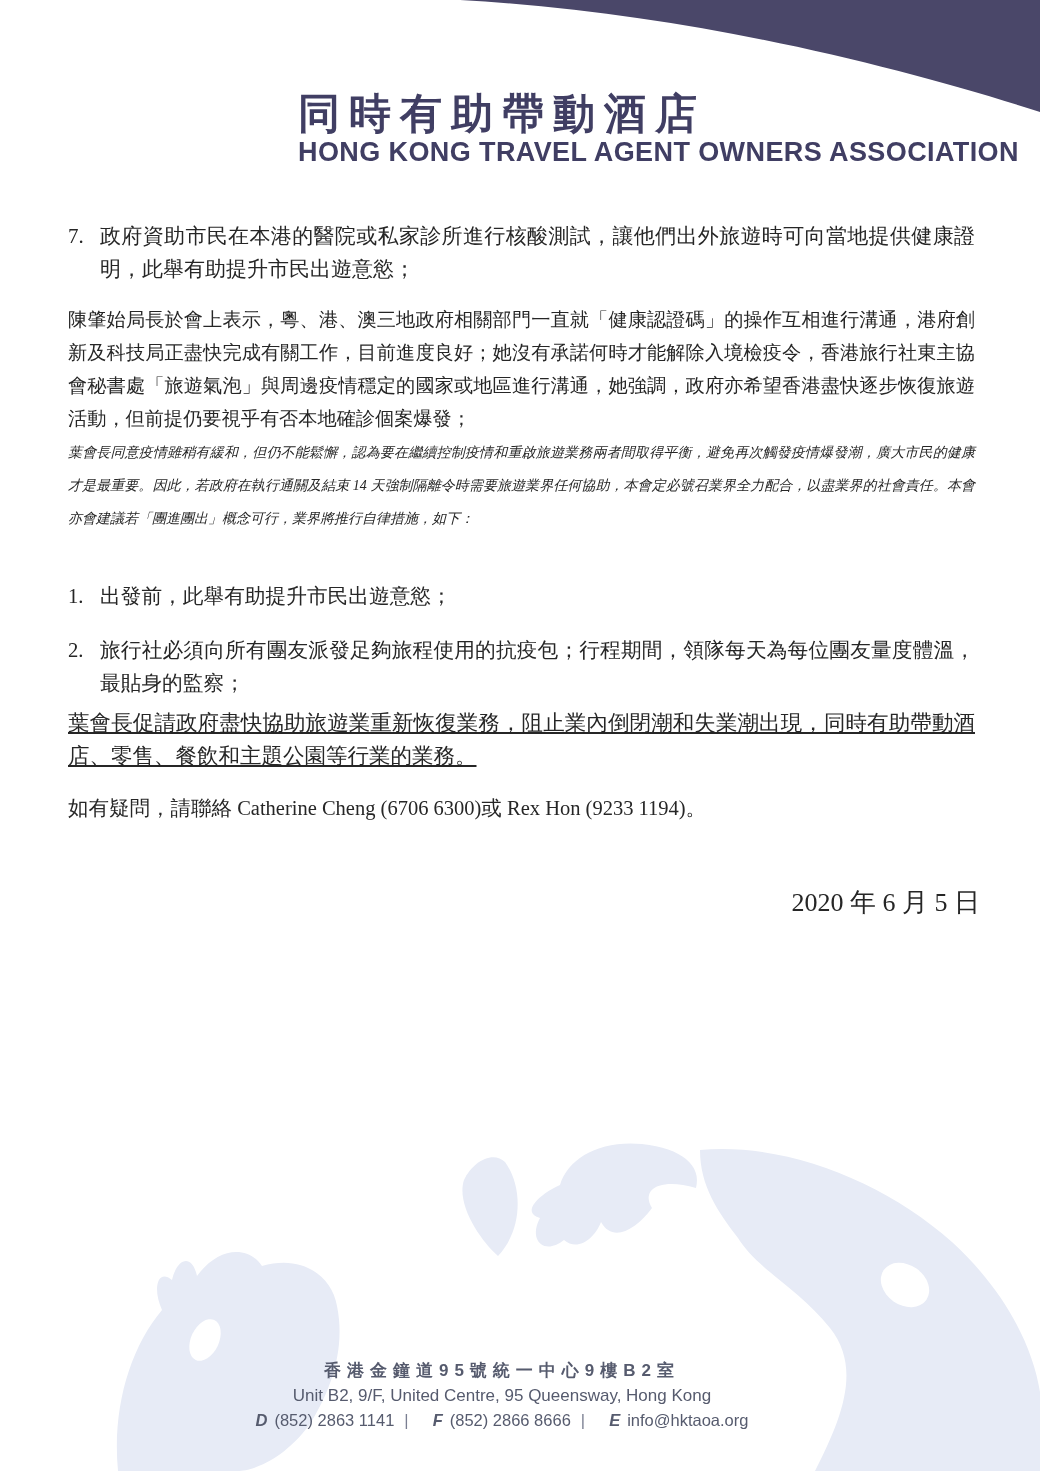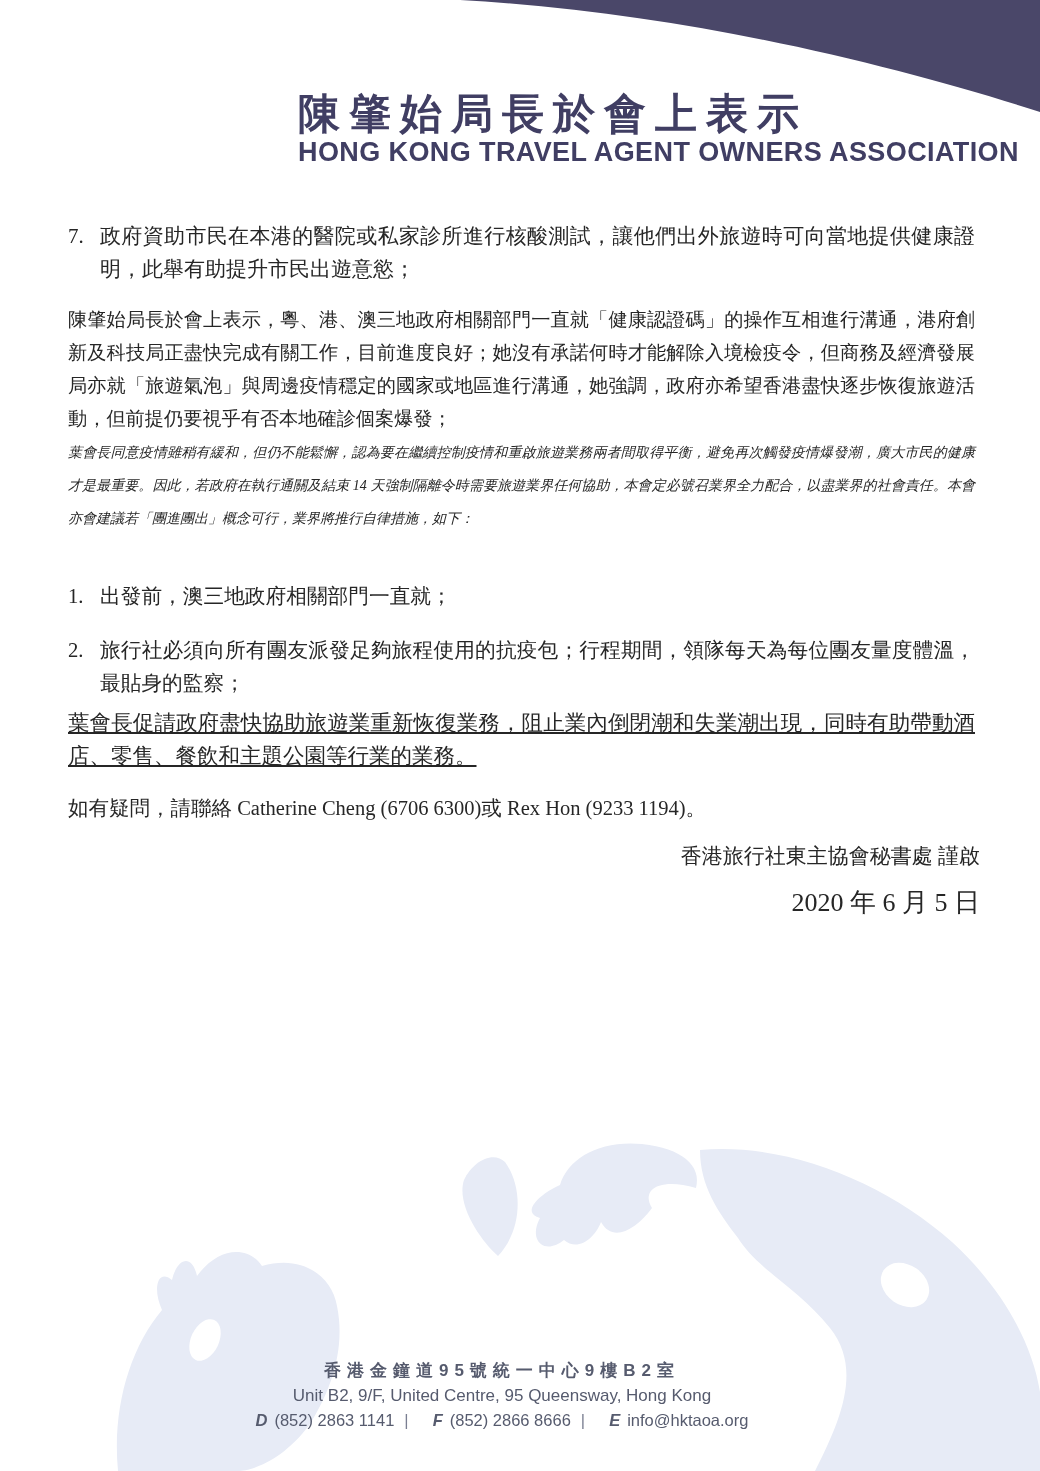--- a/index.html
+++ b/index.html
@@ -51,48 +51,47 @@
 <body>
 
 <div class="page">
 
   <svg class="corner-wedge" viewBox="0 0 580 115" preserveAspectRatio="none">
     <path d="M 0,0 L 580,0 L 580,112 C 430,64 220,12 0,0 Z" fill="#4a4769"></path>
   </svg>
 
 
   <div class="title-block">
-    <div class="title-zh">陳肇始局長於會上表示</div>
+    <div class="title-zh">同時有助帶動酒店</div>
     <div class="title-en">HONG KONG TRAVEL AGENT OWNERS ASSOCIATION</div>
   </div>
 
   <div class="blk b-item7 numbered">
     <span class="num">7.</span>
     <span class="txt">政府資助市民在本港的醫院或私家診所進行核酸測試，讓他們出外旅遊時可向當地提供健康證明，此舉有助提升市民出遊意慾；</span>
   </div>
 
-  <div class="blk b-para1">陳肇始局長於會上表示，粵、港、澳三地政府相關部門一直就「健康認證碼」的操作互相進行溝通，港府創新及科技局正盡快完成有關工作，目前進度良好；她沒有承諾何時才能解除入境檢疫令，但商務及經濟發展局亦就「旅遊氣泡」與周邊疫情穩定的國家或地區進行溝通，她強調，政府亦希望香港盡快逐步恢復旅遊活動，但前提仍要視乎有否本地確診個案爆發；</div>
+  <div class="blk b-para1">陳肇始局長於會上表示，粵、港、澳三地政府相關部門一直就「健康認證碼」的操作互相進行溝通，港府創新及科技局正盡快完成有關工作，目前進度良好；她沒有承諾何時才能解除入境檢疫令，香港旅行社東主協會秘書處「旅遊氣泡」與周邊疫情穩定的國家或地區進行溝通，她強調，政府亦希望香港盡快逐步恢復旅遊活動，但前提仍要視乎有否本地確診個案爆發；</div>
 
   <div class="blk b-para2">葉會長同意疫情雖稍有緩和，但仍不能鬆懈，認為要在繼續控制疫情和重啟旅遊業務兩者間取得平衡，避免再次觸發疫情爆發潮，廣大市民的健康才是最重要。因此，若政府在執行通關及結束 14 天強制隔離令時需要旅遊業界任何協助，本會定必號召業界全力配合，以盡業界的社會責任。本會亦會建議若「團進團出」概念可行，業界將推行自律措施，如下：</div>
 
   <div class="blk b-item1 numbered">
     <span class="num">1.</span>
-    <span class="txt">出發前，澳三地政府相關部門一直就；</span>
+    <span class="txt">出發前，此舉有助提升市民出遊意慾；</span>
   </div>
 
   <div class="blk b-item2 numbered">
     <span class="num">2.</span>
     <span class="txt">旅行社必須向所有團友派發足夠旅程使用的抗疫包；行程期間，領隊每天為每位團友量度體溫，最貼身的監察；</span>
   </div>
 
   <div class="blk b-para3">葉會長促請政府盡快協助旅遊業重新恢復業務，阻止業內倒閉潮和失業潮出現，同時有助帶動酒店、零售、餐飲和主題公園等行業的業務。</div>
 
   <div class="blk b-contact">如有疑問，請聯絡 Catherine Cheng (6706 6300)或 Rex Hon (9233 1194)。</div>
 
-  <div class="blk b-sign">香港旅行社東主協會秘書處 謹啟</div>
 
   <div class="blk b-date">2020 年 6 月 5 日</div>
 
   <svg class="watermark" viewBox="0 0 1040 381" preserveAspectRatio="none">
     <g fill="#e7ebf6">
 
       <path d="M 505,72 C 522,95 524,138 498,166 C 480,150 456,114 464,90 C 472,72 493,60 505,72 Z"></path>
 
       <path d="M 560,95 C 568,68 600,50 642,54 C 682,58 702,76 696,98 C 662,88 640,98 652,118 C 634,142 612,152 601,132 C 595,148 578,162 564,150 C 544,166 528,150 540,128 C 520,122 540,104 560,95 Z"></path>
 

